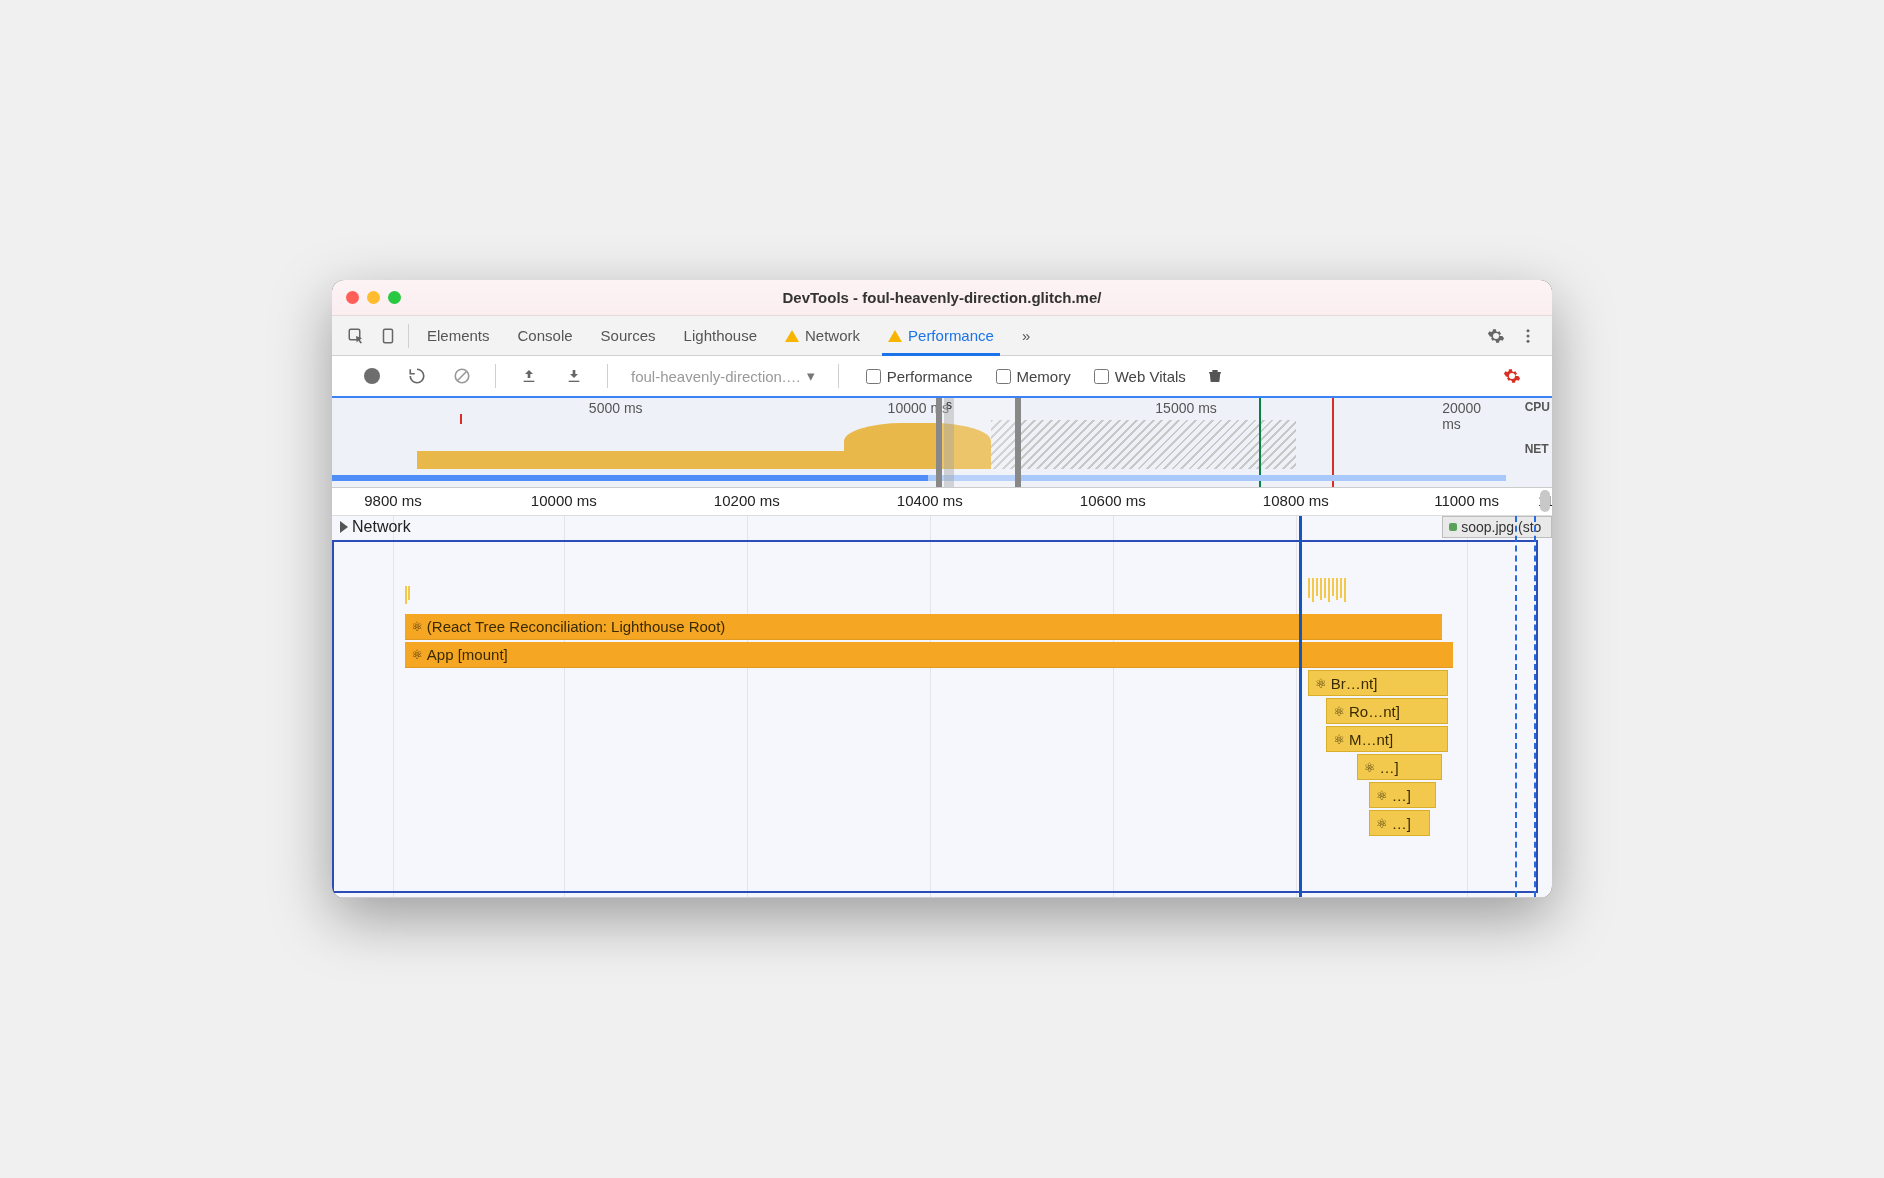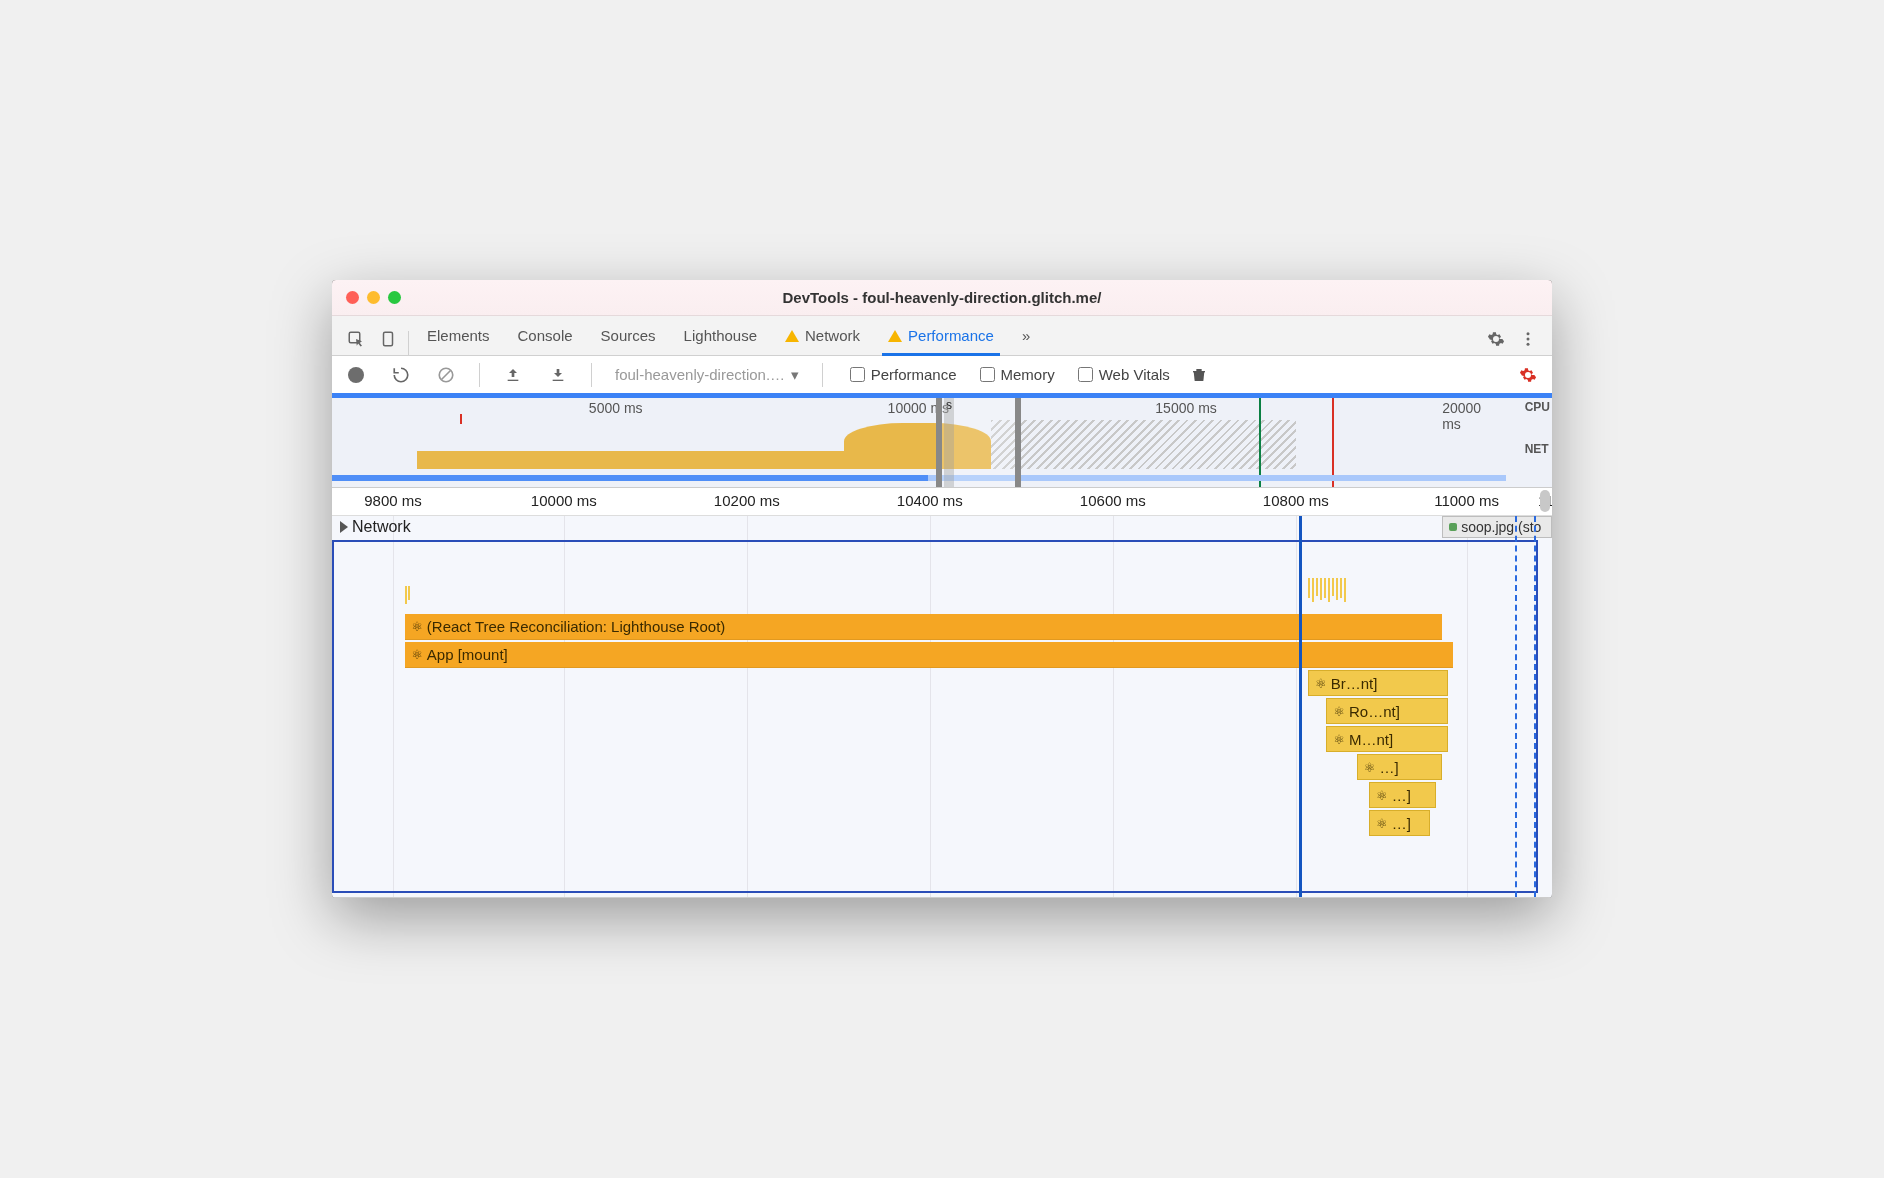--- a/index.html
+++ b/index.html
@@ -7,21 +7,21 @@
     font-family: -apple-system, BlinkMacSystemFont, "Segoe UI", Helvetica, Arial, sans-serif;
     background: #f0f0f0;
     display: flex;
     align-items: center;
     justify-content: center;
     min-height: 100vh;
   }
   .window {
     width: 1220px;
     background: #404040;
-    border-radius: 4px;
+    border-radius: 12px;
     box-shadow: 0 20px 60px rgba(0,0,0,0.35);
     overflow: hidden;
     display: flex;
     flex-direction: column;
   }
   
   .titlebar {
     height: 36px;
     background: linear-gradient(#fdf2f4, #faeef0);
     display: flex;
@@ -35,45 +35,45 @@
   .dot.yellow { background: #febc2e; }
   .dot.green { background: #28c840; }
   .titlebar .title { flex: 1; text-align: center; font-size: 15px; font-weight: 600; color: #333; }
 
   
   .tabsbar {
     height: 40px;
     background: #f3f3f3;
     border-bottom: 1px solid #d0d0d0;
     display: flex;
-    align-items: flex-end;
+    align-items: center;
     padding: 0 8px;
     gap: 0;
     font-size: 15px;
     color: #555;
   }
   .tabsbar .iconbtn, .toolbar .iconbtn {
     width: 32px; height: 32px; display:flex; align-items:center; justify-content:center;
     color:#666; cursor:pointer; border-radius:3px;
   }
   .tabsbar .sep, .toolbar .sep { width:1px; height:24px; background:#d0d0d0; margin:0 4px; }
   .tabsbar .tab { padding: 0 14px; height:100%; display:flex; align-items:center; gap:6px; cursor:pointer; color:#555; position:relative;}
   .tabsbar .tab.active { color:#1a73e8; }
   .tabsbar .tab.active::after { content:""; position:absolute; bottom:-1px; left:8px; right:8px; height:3px; background:#1a73e8; }
   .warn-triangle { width:0;height:0;border-left:7px solid transparent;border-right:7px solid transparent;border-bottom:12px solid #f7b500; position:relative;}
   .spacer { flex:1; }
 
   
   .toolbar {
     height: 42px;
     background: #fff;
-    border-bottom: 5px solid #3b82f6;
+    border-bottom: 2px solid #3b82f6;
     display: flex;
     align-items: center;
-    padding: 0 8px;
+    padding: 0 24px;
     gap: 13px;
     font-size: 15px;
     color:#555;
   }
   .toolbar .record { width:16px;height:16px;border-radius:50%;background:#6d6d6d;}
   .perfselect { color:#999; display:flex; align-items:center; gap:6px; padding:0 6px;}
   .perfselect .caret { color:#777; }
   .chk { display:flex; align-items:center; gap:6px; color:#444; margin-left:10px;}
   .chk input { width:15px;height:15px; }
   .gear-red { color:#d93025; }

